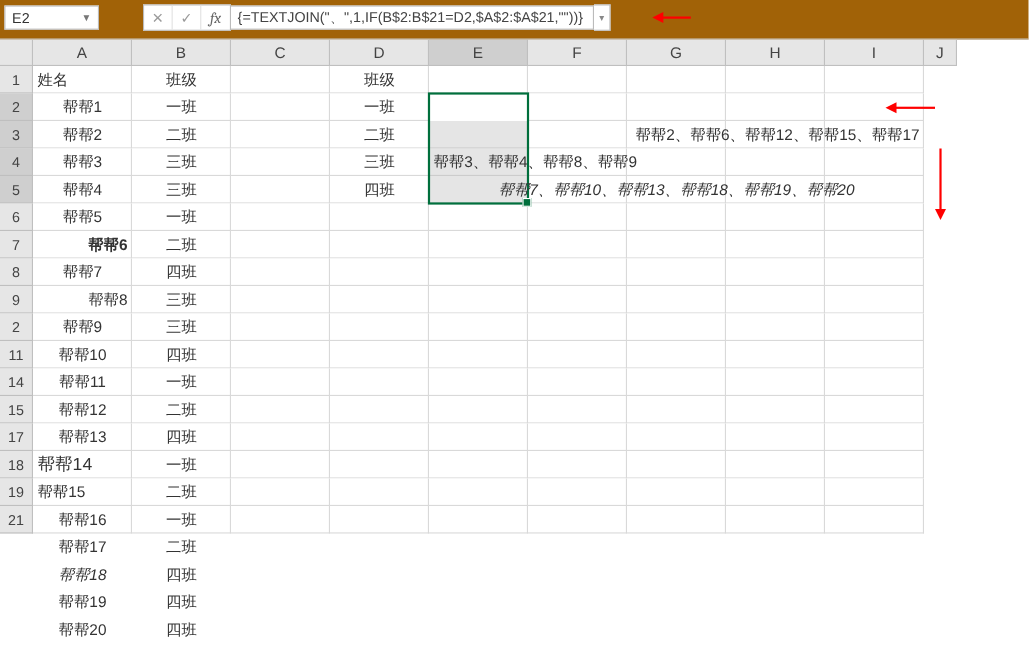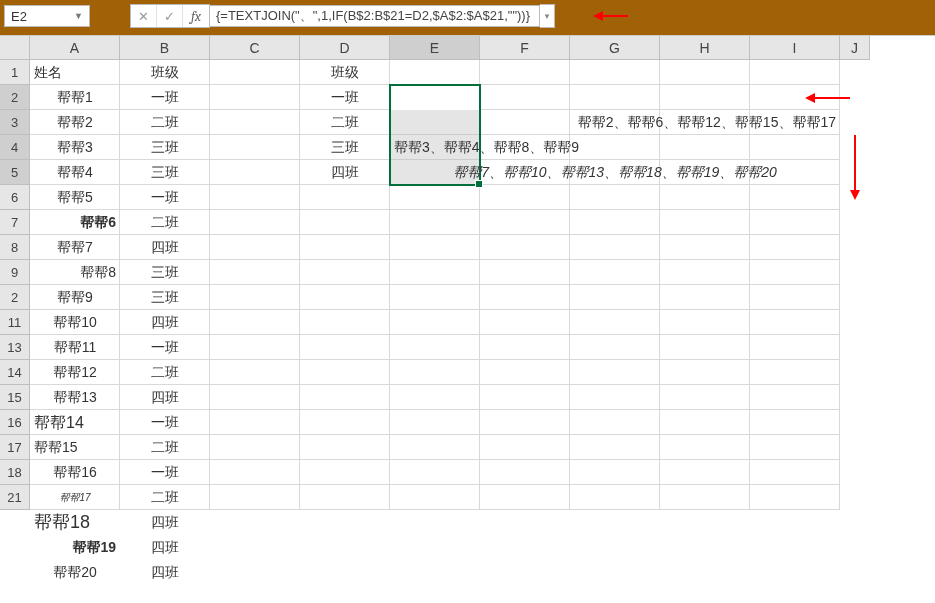--- a/index.html
+++ b/index.html
@@ -382,32 +382,20 @@
         <div class="cell"></div>
         <div class="cell"></div>
         <div class="cell"></div>
         <div class="cell"></div>
         <div class="cell"></div>
         <div class="cell"></div>
         <div class="cell"></div>
         <div class="cell"></div>
       </div>
       <div class="row">
-        <div class="row-header">13</div>
-        <div class="cell"></div>
-        <div class="cell"></div>
-        <div class="cell"></div>
-        <div class="cell"></div>
-        <div class="cell"></div>
-        <div class="cell"></div>
-        <div class="cell"></div>
-        <div class="cell"></div>
-        <div class="cell"></div>
-      </div>
-      <div class="row">
         <div class="row-header">14</div>
         <div class="cell"></div>
         <div class="cell"></div>
         <div class="cell"></div>
         <div class="cell"></div>
         <div class="cell"></div>
         <div class="cell"></div>
         <div class="cell"></div>
         <div class="cell"></div>
         <div class="cell"></div>
@@ -418,45 +406,45 @@
         <div class="cell"></div>
         <div class="cell"></div>
         <div class="cell"></div>
         <div class="cell"></div>
         <div class="cell"></div>
         <div class="cell"></div>
         <div class="cell"></div>
         <div class="cell"></div>
       </div>
       <div class="row">
-        <div class="row-header">16</div>
-        <div class="cell"></div>
-        <div class="cell"></div>
-        <div class="cell"></div>
-        <div class="cell"></div>
-        <div class="cell"></div>
-        <div class="cell"></div>
-        <div class="cell"></div>
-        <div class="cell"></div>
-        <div class="cell"></div>
-      </div>
-      <div class="row">
         <div class="row-header">17</div>
         <div class="cell"></div>
         <div class="cell"></div>
         <div class="cell"></div>
         <div class="cell"></div>
         <div class="cell"></div>
         <div class="cell"></div>
         <div class="cell"></div>
         <div class="cell"></div>
         <div class="cell"></div>
       </div>
       <div class="row">
         <div class="row-header">18</div>
+        <div class="cell"></div>
+        <div class="cell"></div>
+        <div class="cell"></div>
+        <div class="cell"></div>
+        <div class="cell"></div>
+        <div class="cell"></div>
+        <div class="cell"></div>
+        <div class="cell"></div>
+        <div class="cell"></div>
+      </div>
+      <div class="row">
+        <div class="row-header">19</div>
         <div class="cell"></div>
         <div class="cell"></div>
         <div class="cell"></div>
         <div class="cell"></div>
         <div class="cell"></div>
         <div class="cell"></div>
         <div class="cell"></div>
         <div class="cell"></div>
         <div class="cell"></div>
       </div>
@@ -520,25 +508,25 @@
       <div style="position: absolute; left: calc(var(--row-hdr-w) + 0*var(--col-w) + 4px); top: calc(12*var(--row-h) + 3px); height: calc(var(--row-h) - 6px); line-height: calc(var(--row-h) - 6px); white-space: nowrap; font-size: 14px; text-align: center; width: calc(var(--col-w) - 8px); overflow: hidden;">帮帮12</div>
       <div style="position: absolute; left: calc(var(--row-hdr-w) + 1*var(--col-w) + 4px); top: calc(12*var(--row-h) + 3px); height: calc(var(--row-h) - 6px); line-height: calc(var(--row-h) - 6px); white-space: nowrap; font-size: 14px; text-align: center; width: calc(var(--col-w) - 8px); overflow: hidden;">二班</div>
       <div style="position: absolute; left: calc(var(--row-hdr-w) + 0*var(--col-w) + 4px); top: calc(13*var(--row-h) + 3px); height: calc(var(--row-h) - 6px); line-height: calc(var(--row-h) - 6px); white-space: nowrap; font-size: 14px; text-align: center; width: calc(var(--col-w) - 8px); overflow: hidden;">帮帮13</div>
       <div style="position: absolute; left: calc(var(--row-hdr-w) + 1*var(--col-w) + 4px); top: calc(13*var(--row-h) + 3px); height: calc(var(--row-h) - 6px); line-height: calc(var(--row-h) - 6px); white-space: nowrap; font-size: 14px; text-align: center; width: calc(var(--col-w) - 8px); overflow: hidden;">四班</div>
       <div style="position: absolute; left: calc(var(--row-hdr-w) + 0*var(--col-w) + 4px); top: calc(14*var(--row-h) + 3px); height: calc(var(--row-h) - 6px); line-height: calc(var(--row-h) - 6px); white-space: nowrap; font-size: 16px; width: calc(var(--col-w) - 8px); overflow: hidden;">帮帮14</div>
       <div style="position: absolute; left: calc(var(--row-hdr-w) + 1*var(--col-w) + 4px); top: calc(14*var(--row-h) + 3px); height: calc(var(--row-h) - 6px); line-height: calc(var(--row-h) - 6px); white-space: nowrap; font-size: 14px; text-align: center; width: calc(var(--col-w) - 8px); overflow: hidden;">一班</div>
       <div style="position: absolute; left: calc(var(--row-hdr-w) + 0*var(--col-w) + 4px); top: calc(15*var(--row-h) + 3px); height: calc(var(--row-h) - 6px); line-height: calc(var(--row-h) - 6px); white-space: nowrap; font-size: 14px; width: calc(var(--col-w) - 8px); overflow: hidden;">帮帮15</div>
       <div style="position: absolute; left: calc(var(--row-hdr-w) + 1*var(--col-w) + 4px); top: calc(15*var(--row-h) + 3px); height: calc(var(--row-h) - 6px); line-height: calc(var(--row-h) - 6px); white-space: nowrap; font-size: 14px; text-align: center; width: calc(var(--col-w) - 8px); overflow: hidden;">二班</div>
       <div style="position: absolute; left: calc(var(--row-hdr-w) + 0*var(--col-w) + 4px); top: calc(16*var(--row-h) + 3px); height: calc(var(--row-h) - 6px); line-height: calc(var(--row-h) - 6px); white-space: nowrap; font-size: 14px; text-align: center; width: calc(var(--col-w) - 8px); overflow: hidden;">帮帮16</div>
       <div style="position: absolute; left: calc(var(--row-hdr-w) + 1*var(--col-w) + 4px); top: calc(16*var(--row-h) + 3px); height: calc(var(--row-h) - 6px); line-height: calc(var(--row-h) - 6px); white-space: nowrap; font-size: 14px; text-align: center; width: calc(var(--col-w) - 8px); overflow: hidden;">一班</div>
-      <div style="position: absolute; left: calc(var(--row-hdr-w) + 0*var(--col-w) + 4px); top: calc(17*var(--row-h) + 3px); height: calc(var(--row-h) - 6px); line-height: calc(var(--row-h) - 6px); white-space: nowrap; font-size: 10px; text-align: center; width: calc(var(--col-w) - 8px); overflow: hidden; font-style: italic;">帮帮17</div>
+      <div style="position: absolute; left: calc(var(--row-hdr-w) + 0*var(--col-w) + 4px); top: calc(17*var(--row-h) + 3px); height: calc(var(--row-h) - 6px); line-height: calc(var(--row-h) - 6px); white-space: nowrap; font-size: 14px; text-align: center; width: calc(var(--col-w) - 8px); overflow: hidden;">帮帮17</div>
       <div style="position: absolute; left: calc(var(--row-hdr-w) + 1*var(--col-w) + 4px); top: calc(17*var(--row-h) + 3px); height: calc(var(--row-h) - 6px); line-height: calc(var(--row-h) - 6px); white-space: nowrap; font-size: 14px; text-align: center; width: calc(var(--col-w) - 8px); overflow: hidden;">二班</div>
-      <div style="position: absolute; left: calc(var(--row-hdr-w) + 0*var(--col-w) + 4px); top: calc(18*var(--row-h) + 3px); height: calc(var(--row-h) - 6px); line-height: calc(var(--row-h) - 6px); white-space: nowrap; font-size: 18px; width: calc(var(--col-w) - 8px); overflow: hidden;">帮帮18</div>
+      <div style="position: absolute; left: calc(var(--row-hdr-w) + 0*var(--col-w) + 4px); top: calc(18*var(--row-h) + 3px); height: calc(var(--row-h) - 6px); line-height: calc(var(--row-h) - 6px); white-space: nowrap; font-size: 14px; text-align: center; width: calc(var(--col-w) - 8px); overflow: hidden; font-style: italic;">帮帮18</div>
       <div style="position: absolute; left: calc(var(--row-hdr-w) + 1*var(--col-w) + 4px); top: calc(18*var(--row-h) + 3px); height: calc(var(--row-h) - 6px); line-height: calc(var(--row-h) - 6px); white-space: nowrap; font-size: 14px; text-align: center; width: calc(var(--col-w) - 8px); overflow: hidden;">四班</div>
-      <div style="position: absolute; left: calc(var(--row-hdr-w) + 0*var(--col-w) + 4px); top: calc(19*var(--row-h) + 3px); height: calc(var(--row-h) - 6px); line-height: calc(var(--row-h) - 6px); white-space: nowrap; font-size: 14px; text-align: right; width: calc(var(--col-w) - 8px); overflow: hidden; font-weight: bold;">帮帮19</div>
+      <div style="position: absolute; left: calc(var(--row-hdr-w) + 0*var(--col-w) + 4px); top: calc(19*var(--row-h) + 3px); height: calc(var(--row-h) - 6px); line-height: calc(var(--row-h) - 6px); white-space: nowrap; font-size: 14px; text-align: center; width: calc(var(--col-w) - 8px); overflow: hidden;">帮帮19</div>
       <div style="position: absolute; left: calc(var(--row-hdr-w) + 1*var(--col-w) + 4px); top: calc(19*var(--row-h) + 3px); height: calc(var(--row-h) - 6px); line-height: calc(var(--row-h) - 6px); white-space: nowrap; font-size: 14px; text-align: center; width: calc(var(--col-w) - 8px); overflow: hidden;">四班</div>
       <div style="position: absolute; left: calc(var(--row-hdr-w) + 0*var(--col-w) + 4px); top: calc(20*var(--row-h) + 3px); height: calc(var(--row-h) - 6px); line-height: calc(var(--row-h) - 6px); white-space: nowrap; font-size: 14px; text-align: center; width: calc(var(--col-w) - 8px); overflow: hidden;">帮帮20</div>
       <div style="position: absolute; left: calc(var(--row-hdr-w) + 1*var(--col-w) + 4px); top: calc(20*var(--row-h) + 3px); height: calc(var(--row-h) - 6px); line-height: calc(var(--row-h) - 6px); white-space: nowrap; font-size: 14px; text-align: center; width: calc(var(--col-w) - 8px); overflow: hidden;">四班</div>
       <div style="position: absolute; left: calc(var(--row-hdr-w) + 3*var(--col-w) + 4px); top: calc(1*var(--row-h) + 3px); height: calc(var(--row-h) - 6px); line-height: calc(var(--row-h) - 6px); white-space: nowrap; font-size: 14px; text-align: center; width: calc(var(--col-w) - 8px); overflow: hidden;">一班</div>
       <div style="position: absolute; left: calc(var(--row-hdr-w) + 3*var(--col-w) + 4px); top: calc(2*var(--row-h) + 3px); height: calc(var(--row-h) - 6px); line-height: calc(var(--row-h) - 6px); white-space: nowrap; font-size: 14px; text-align: center; width: calc(var(--col-w) - 8px); overflow: hidden;">二班</div>
       <div style="position: absolute; left: calc(var(--row-hdr-w) + 3*var(--col-w) + 4px); top: calc(3*var(--row-h) + 3px); height: calc(var(--row-h) - 6px); line-height: calc(var(--row-h) - 6px); white-space: nowrap; font-size: 14px; text-align: center; width: calc(var(--col-w) - 8px); overflow: hidden;">三班</div>
       <div style="position: absolute; left: calc(var(--row-hdr-w) + 3*var(--col-w) + 4px); top: calc(4*var(--row-h) + 3px); height: calc(var(--row-h) - 6px); line-height: calc(var(--row-h) - 6px); white-space: nowrap; font-size: 14px; text-align: center; width: calc(var(--col-w) - 8px); overflow: hidden;">四班</div>
       <div style="position: absolute; left: calc(var(--row-hdr-w) + 4*var(--col-w) + 4px); top: calc(2*var(--row-h) + 3px); height: calc(var(--row-h) - 6px); line-height: calc(var(--row-h) - 6px); white-space: nowrap; font-size: 14px; text-align: right; width: calc(5*var(--col-w) - 8px); overflow: hidden;">帮帮2、帮帮6、帮帮12、帮帮15、帮帮17</div>
       <div style="position: absolute; left: calc(var(--row-hdr-w) + 4*var(--col-w) + 4px); top: calc(3*var(--row-h) + 3px); height: calc(var(--row-h) - 6px); line-height: calc(var(--row-h) - 6px); white-space: nowrap; font-size: 14px; text-align: left; width: calc(5*var(--col-w) - 8px); overflow: hidden;">帮帮3、帮帮4、帮帮8、帮帮9</div>
       <div style="position: absolute; left: calc(var(--row-hdr-w) + 4*var(--col-w) + 4px); top: calc(4*var(--row-h) + 3px); height: calc(var(--row-h) - 6px); line-height: calc(var(--row-h) - 6px); white-space: nowrap; font-size: 14px; text-align: center; width: calc(5*var(--col-w) - 8px); overflow: hidden; font-style: italic;">帮帮7、帮帮10、帮帮13、帮帮18、帮帮19、帮帮20</div>

